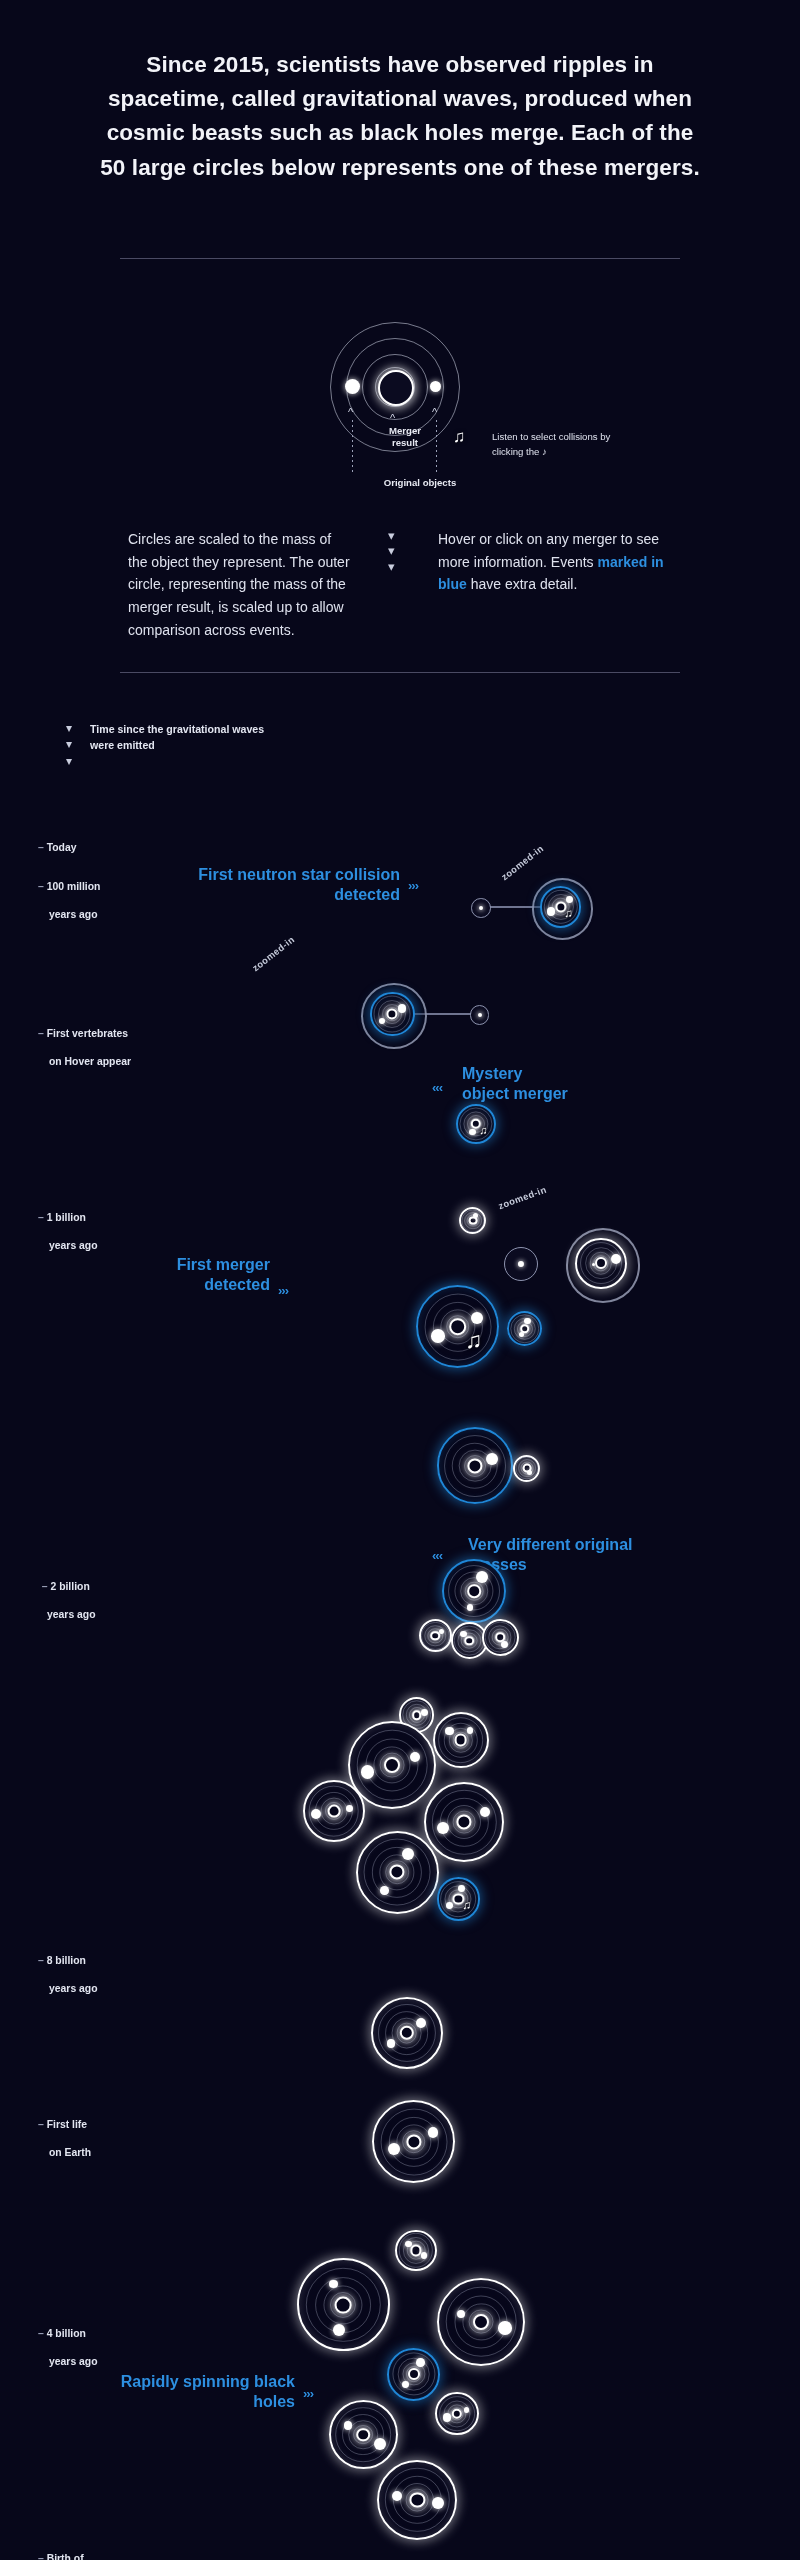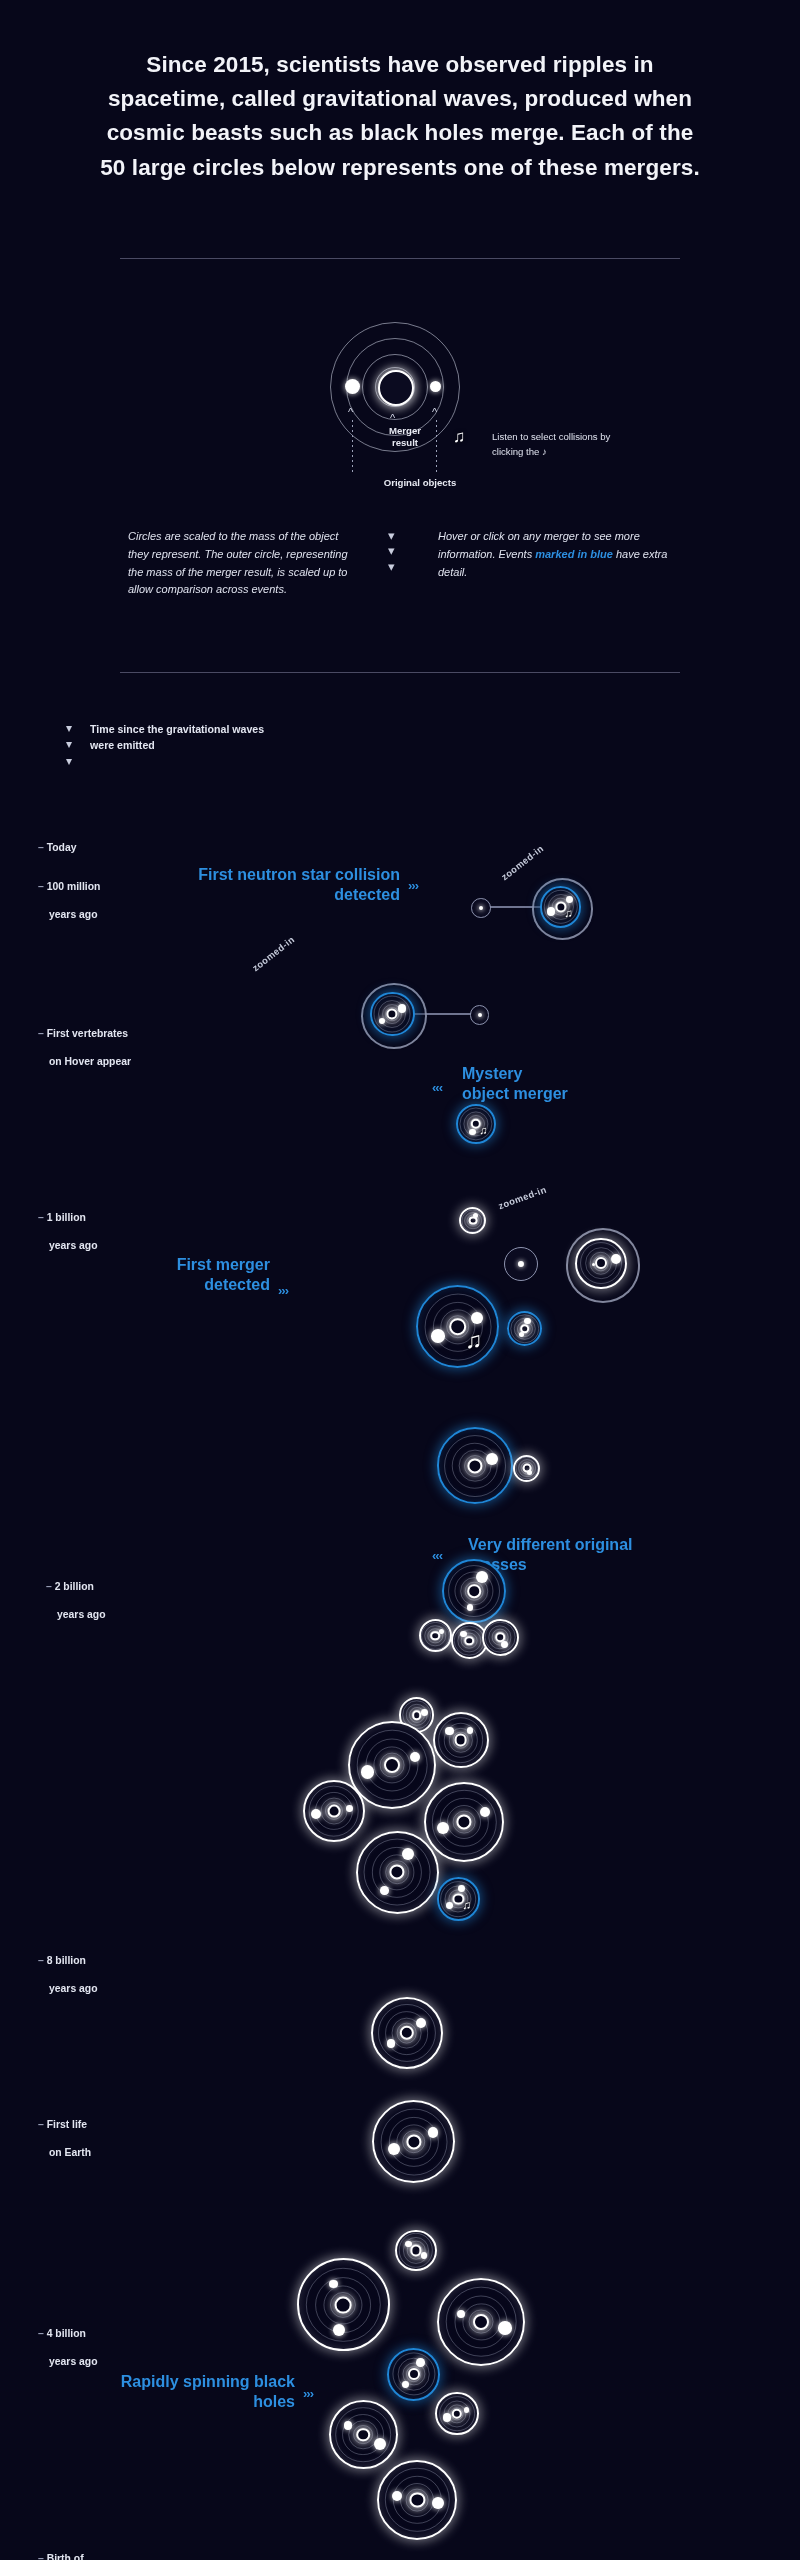--- a/index.html
+++ b/index.html
@@ -40,21 +40,21 @@
   .lg-dash{position:absolute;width:1px;
     background:repeating-linear-gradient(to bottom,#9aa0b8 0 2px,transparent 2px 5px);}
   .note-glyph{
     position:absolute;font-size:17px;color:#ffffff;line-height:1;
     text-shadow:0 0 4px rgba(0,0,0,.9);
   }
   .legend-side{
     position:absolute;font-size:9.6px;line-height:1.55;color:#dfe2ee;font-weight:400;
   }
   .explain{
-    position:absolute;font-size:11px;line-height:1.62;color:#dfe2ee;font-weight:400;font-style:italic;
+    position:absolute;font-size:14px;line-height:1.62;color:#dfe2ee;font-weight:400;
   }
   .blue-text{color:#2d8fe0;font-weight:700;}
   .chev-col{position:absolute;color:#c9cdde;font-size:13px;line-height:1.18;font-weight:700;}
 
   
   .axis-label{
     position:absolute;font-size:10.4px;line-height:1.36;color:#e3e6f1;font-weight:700;
     white-space:pre-line;
   }
   .axis-label .tick{color:#9aa0b8;}
@@ -165,21 +165,21 @@
     <span style="margin-left:11px;display:inline-block;">years ago</span>
   </div>
   <div class="axis-label" style="left:38px;top:1013px;">
     <span class="tick">–</span> <span>First vertebrates</span><br>
     <span style="margin-left:11px;display:inline-block;">on Hover appear</span>
   </div>
   <div class="axis-label" style="left:38px;top:1197px;">
     <span class="tick">–</span> <span>1 billion</span><br>
     <span style="margin-left:11px;display:inline-block;">years ago</span>
   </div>
-  <div class="axis-label" style="left:46px;top:1566px;">
+  <div class="axis-label" style="left:36px;top:1566px;text-align:center;">
     <span class="tick">–</span> <span>2 billion</span><br>
     <span style="margin-left:11px;display:inline-block;">years ago</span>
   </div>
   <div class="axis-label" style="left:38px;top:1940px;">
     <span class="tick">–</span> <span>8 billion</span><br>
     <span style="margin-left:11px;display:inline-block;">years ago</span>
   </div>
   <div class="axis-label" style="left:38px;top:2104px;">
     <span class="tick">–</span> <span>First life</span><br>
     <span style="margin-left:11px;display:inline-block;">on Earth</span>

